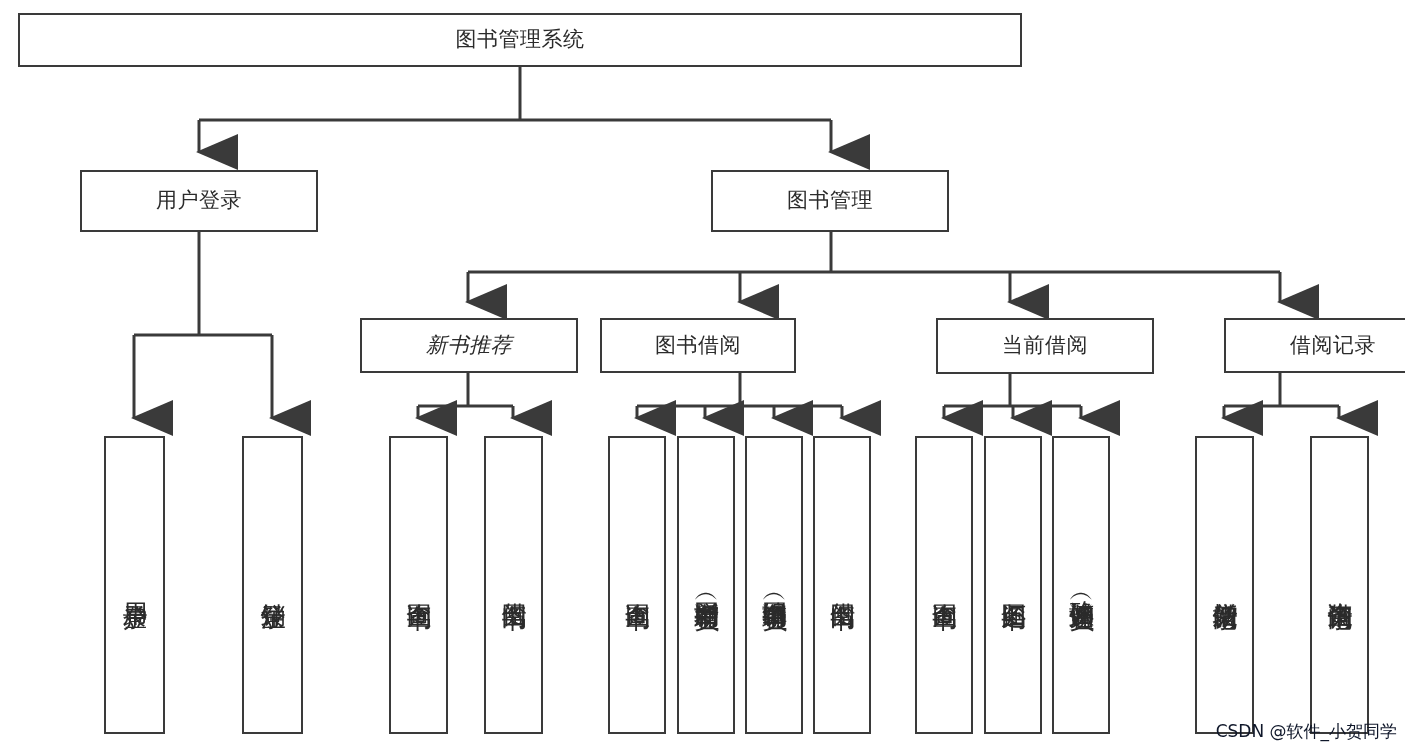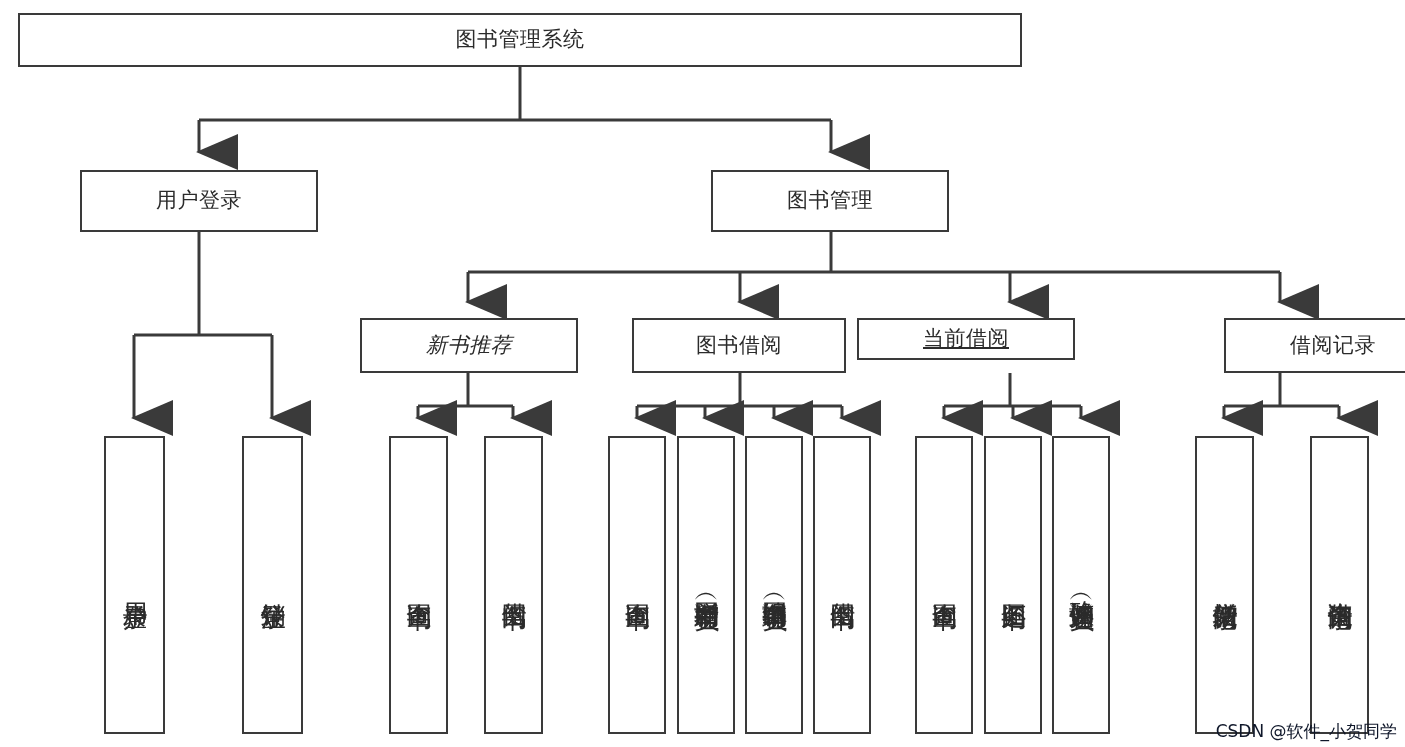--- a/index.html
+++ b/index.html
@@ -125,24 +125,24 @@
   <div class="node node-h" style="left:80px; top:170px; width:238px; height:62px;">
     <span class="label">用户登录</span>
   </div>
   <div class="node node-h" style="left:711px; top:170px; width:238px; height:62px;">
     <span class="label">图书管理</span>
   </div>
 
   <div class="node node-h" style="left:360px; top:318px; width:218px; height:55px;font-style:italic;">
     <span class="label">新书推荐</span>
   </div>
-  <div class="node node-h" style="left:632px; top:318px; width:214px; height:55px;">
+  <div class="node node-h" style="left:600px; top:318px; width:196px; height:55px;">
     <span class="label">图书借阅</span>
   </div>
-  <div class="node node-h" style="left:857px; top:318px; width:218px; height:42px;text-decoration:underline;">
+  <div class="node node-h" style="left:936px; top:318px; width:218px; height:56px;">
     <span class="label">当前借阅</span>
   </div>
   <div class="node node-h" style="left:1224px; top:318px; width:218px; height:55px;">
     <span class="label">借阅记录</span>
   </div>
 
   <div class="node node-v" style="left:104px; top:436px; width:61px; height:298px;">
     <span class="label">用户登录</span>
   </div>
   <div class="node node-v" style="left:242px; top:436px; width:61px; height:298px;">

